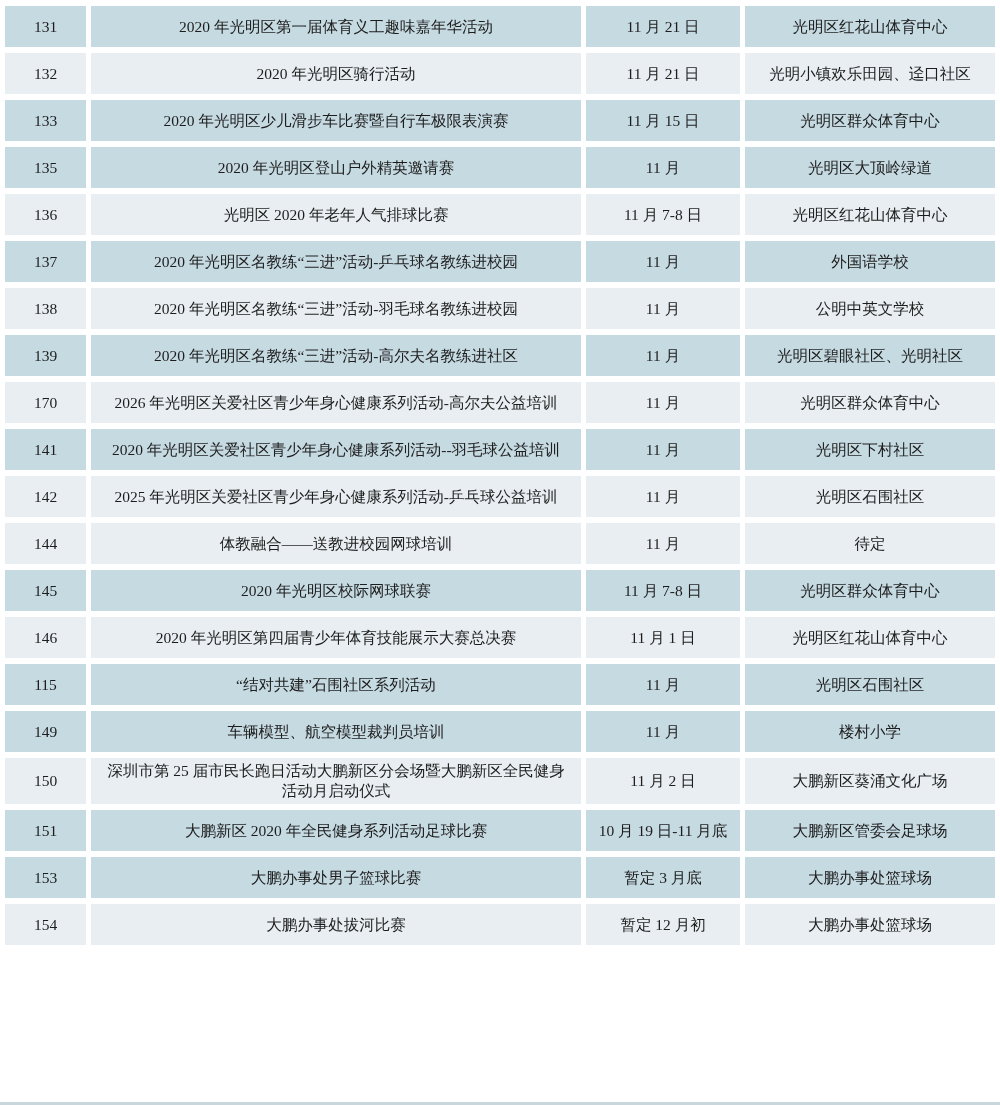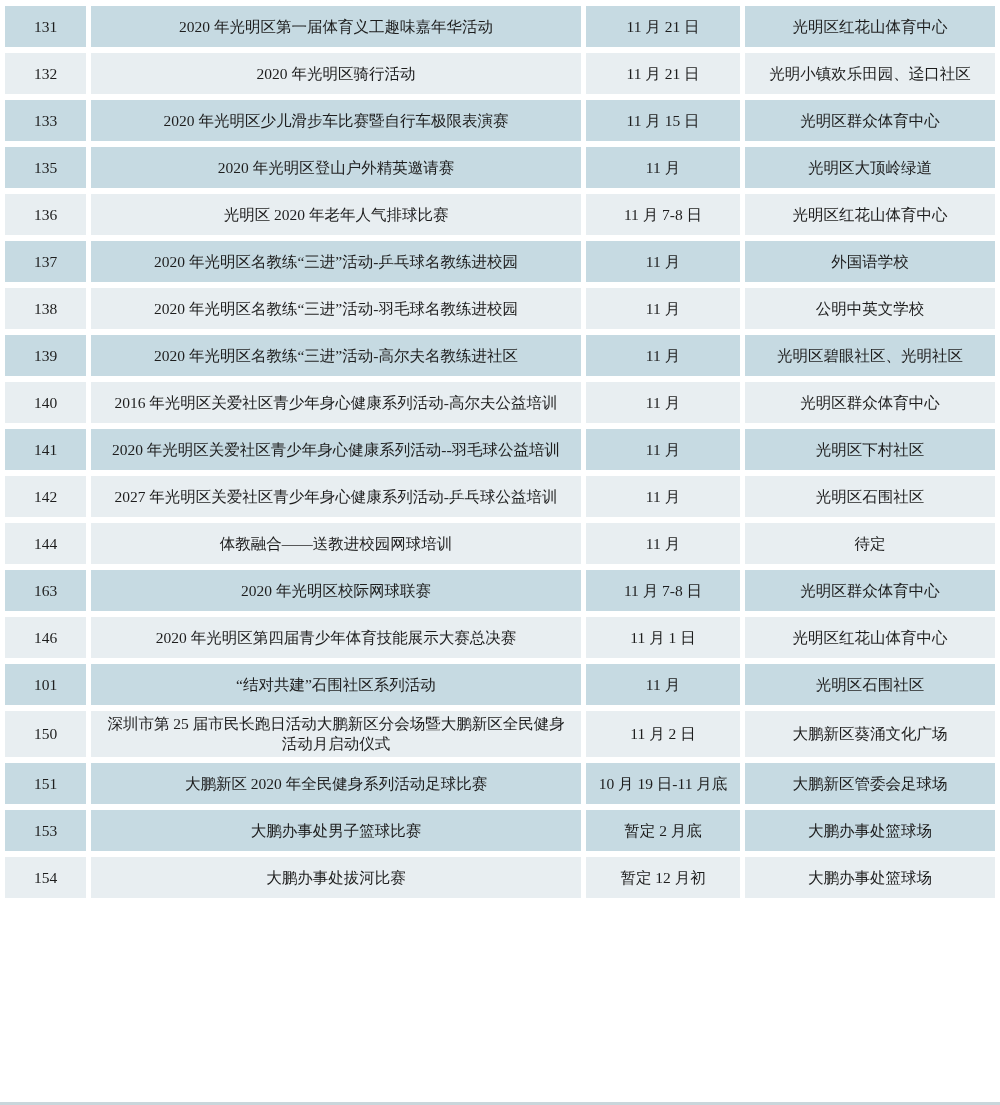--- a/index.html
+++ b/index.html
@@ -100,77 +100,83 @@
           <td>11 月</td>
           <td>公明中英文学校</td>
         </tr>
         <tr class="row-odd">
           <td>139</td>
           <td>2020 年光明区名教练“三进”活动-高尔夫名教练进社区</td>
           <td>11 月</td>
           <td>光明区碧眼社区、光明社区</td>
         </tr>
         <tr class="row-even">
-          <td>140</td>
-          <td>2016 年光明区关爱社区青少年身心健康系列活动-高尔夫公益培训</td>
+          <td>170</td>
+          <td>2026 年光明区关爱社区青少年身心健康系列活动-高尔夫公益培训</td>
           <td>11 月</td>
           <td>光明区群众体育中心</td>
         </tr>
         <tr class="row-odd">
           <td>141</td>
           <td>2020 年光明区关爱社区青少年身心健康系列活动--羽毛球公益培训</td>
           <td>11 月</td>
           <td>光明区下村社区</td>
         </tr>
         <tr class="row-even">
           <td>142</td>
-          <td>2027 年光明区关爱社区青少年身心健康系列活动-乒乓球公益培训</td>
+          <td>2025 年光明区关爱社区青少年身心健康系列活动-乒乓球公益培训</td>
           <td>11 月</td>
           <td>光明区石围社区</td>
         </tr>
         <tr class="row-even">
           <td>144</td>
           <td>体教融合——送教进校园网球培训</td>
           <td>11 月</td>
           <td>待定</td>
         </tr>
         <tr class="row-odd">
-          <td>163</td>
+          <td>145</td>
           <td>2020 年光明区校际网球联赛</td>
           <td>11 月 7-8 日</td>
           <td>光明区群众体育中心</td>
         </tr>
         <tr class="row-even">
           <td>146</td>
           <td>2020 年光明区第四届青少年体育技能展示大赛总决赛</td>
           <td>11 月 1 日</td>
           <td>光明区红花山体育中心</td>
         </tr>
         <tr class="row-odd">
-          <td>101</td>
+          <td>115</td>
           <td>“结对共建”石围社区系列活动</td>
           <td>11 月</td>
           <td>光明区石围社区</td>
+        </tr>
+        <tr class="row-odd">
+          <td>149</td>
+          <td>车辆模型、航空模型裁判员培训</td>
+          <td>11 月</td>
+          <td>楼村小学</td>
         </tr>
         <tr class="row-even">
           <td>150</td>
           <td>深圳市第 25 届市民长跑日活动大鹏新区分会场暨大鹏新区全民健身活动月启动仪式</td>
           <td>11 月 2 日</td>
           <td>大鹏新区葵涌文化广场</td>
         </tr>
         <tr class="row-odd">
           <td>151</td>
           <td>大鹏新区 2020 年全民健身系列活动足球比赛</td>
           <td>10 月 19 日-11 月底</td>
           <td>大鹏新区管委会足球场</td>
         </tr>
         <tr class="row-odd">
           <td>153</td>
           <td>大鹏办事处男子篮球比赛</td>
-          <td>暂定 2 月底</td>
+          <td>暂定 3 月底</td>
           <td>大鹏办事处篮球场</td>
         </tr>
         <tr class="row-even">
           <td>154</td>
           <td>大鹏办事处拔河比赛</td>
           <td>暂定 12 月初</td>
           <td>大鹏办事处篮球场</td>
         </tr>
       </tbody>
   </table>

